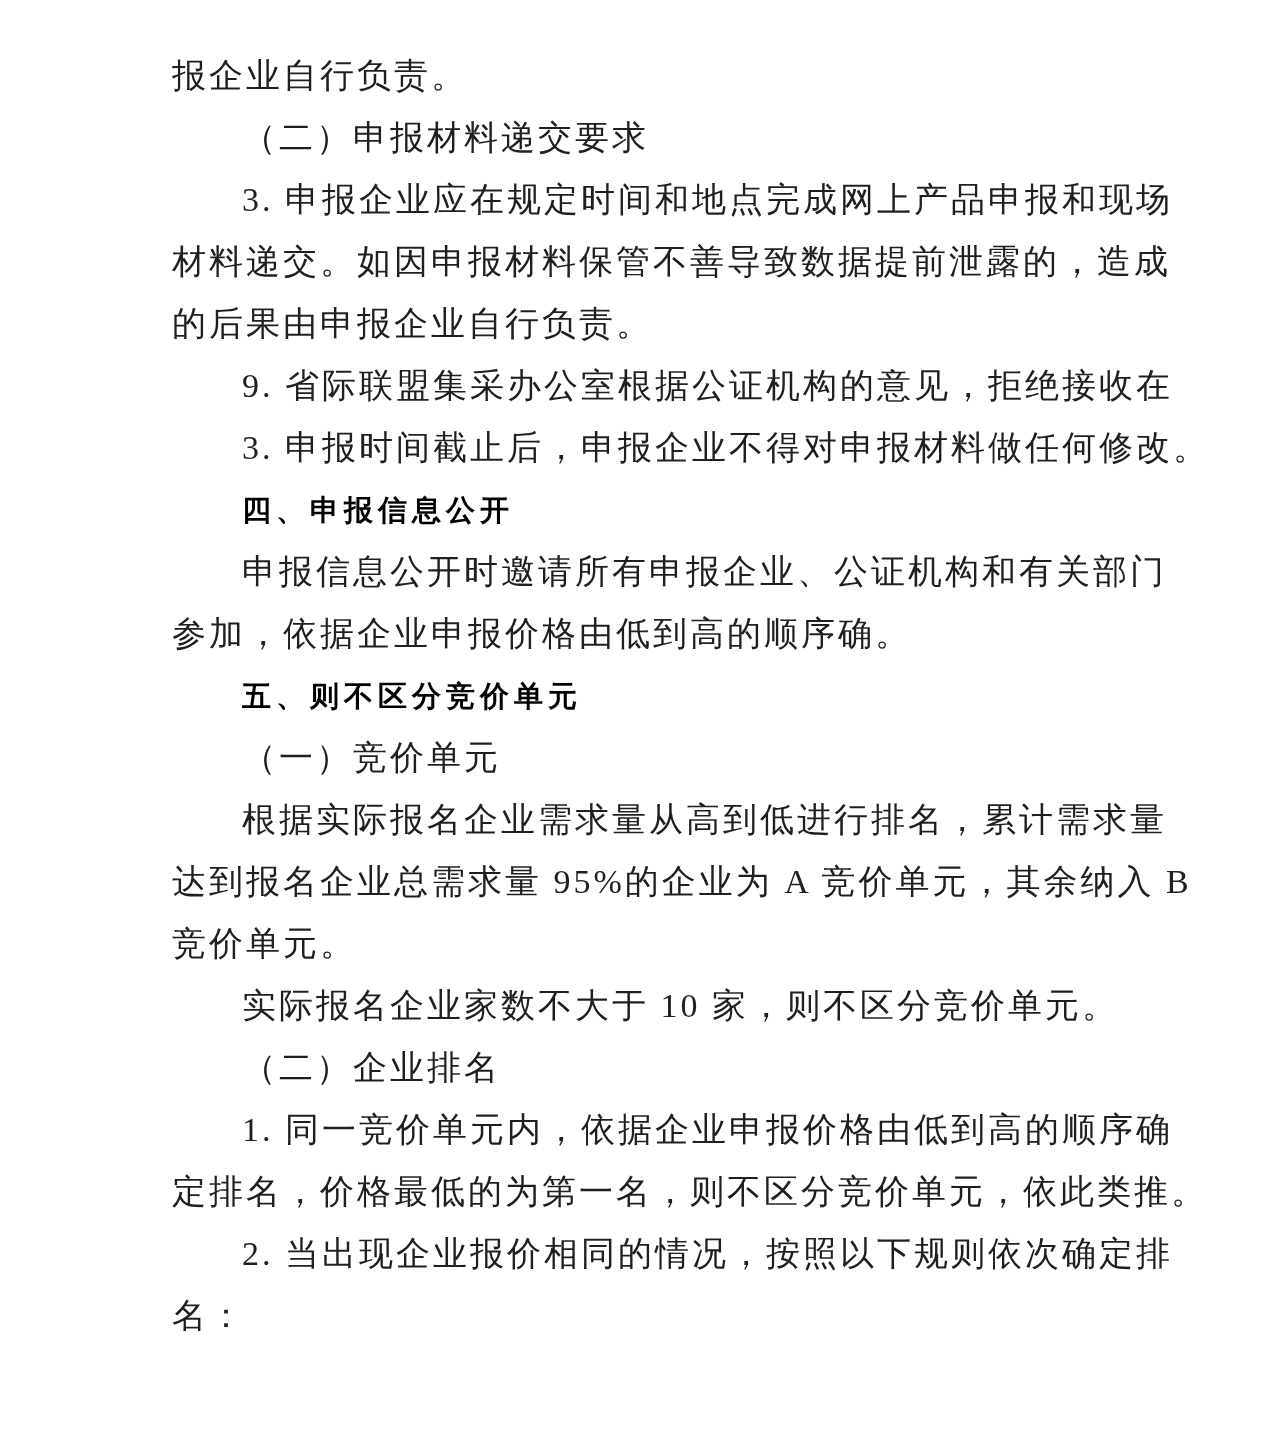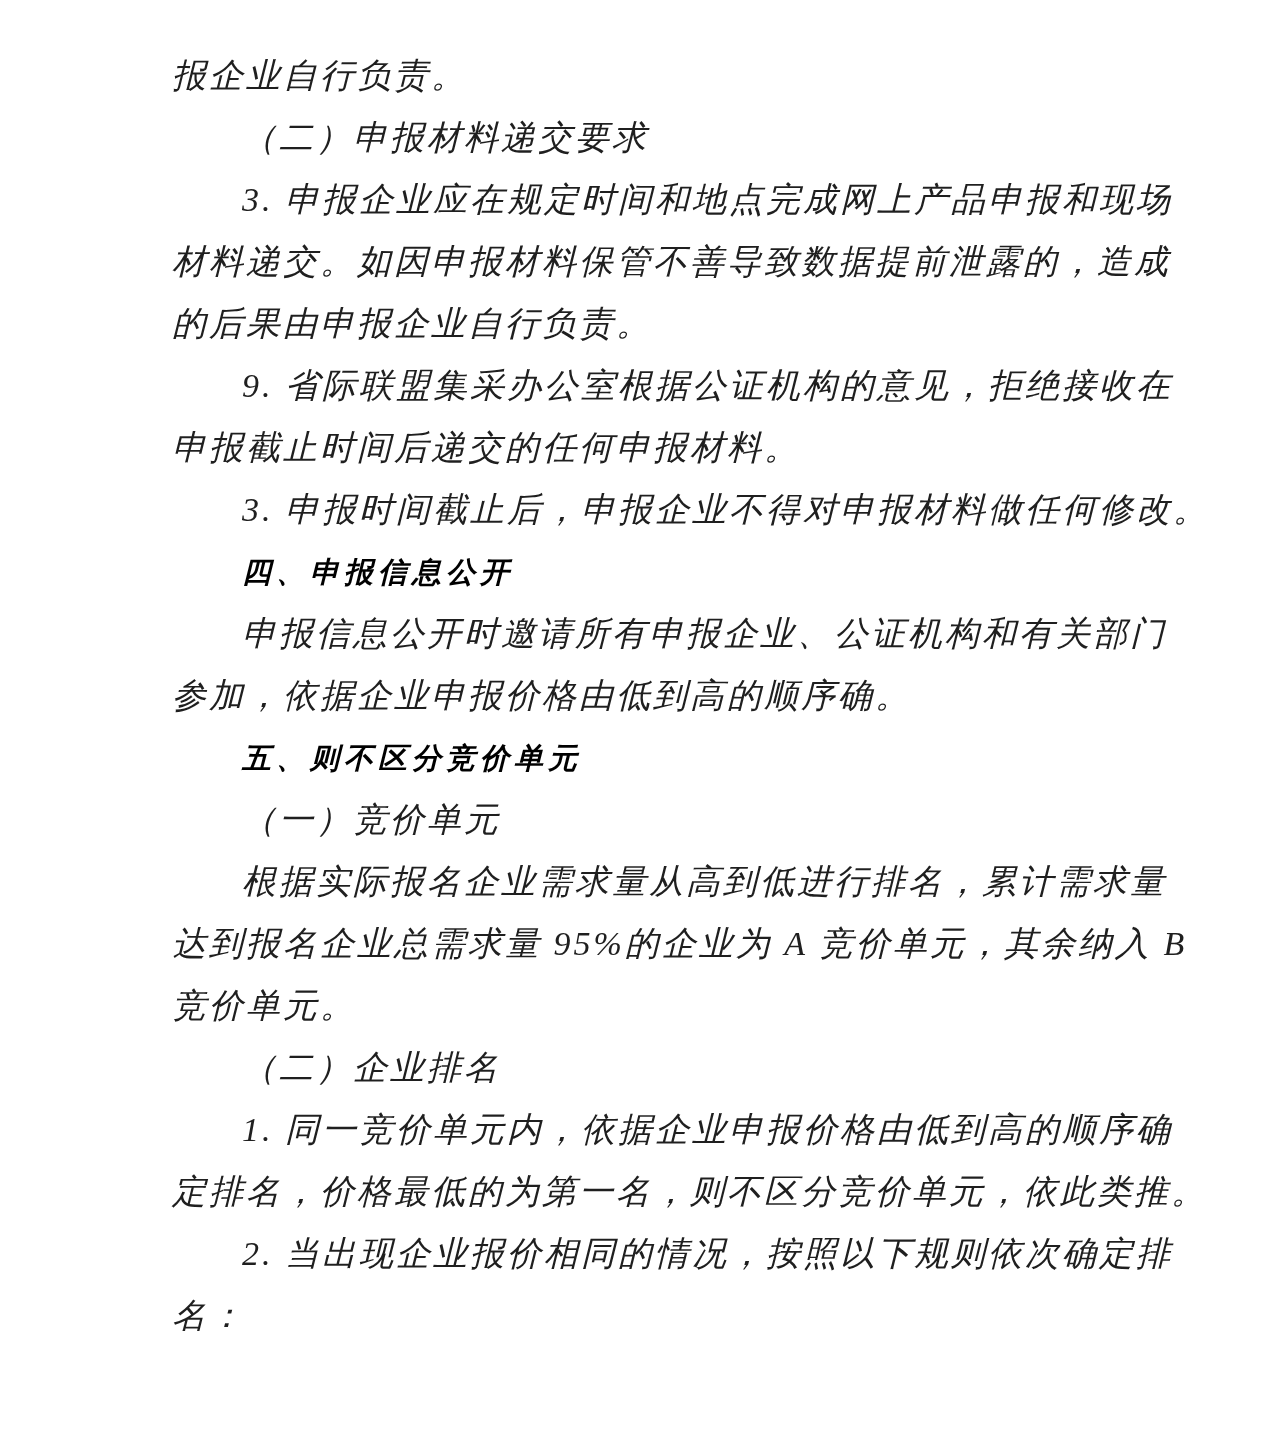--- a/index.html
+++ b/index.html
@@ -10,21 +10,20 @@
     width: 1280px;
     height: 1453px;
     background: var(--page-bg, #ffffff);
     overflow: hidden;
     position: relative;
   }
   .page {
     position: absolute;
     inset: 0;
     background: var(--page-bg, #ffffff);
-    font-style: italic;
   }
   .text-block {
     position: absolute;
     left: 172px;
     top: 45px;
     width: 965px;
   }
   .line {
     margin: 0;
     padding: 0;
@@ -51,29 +50,29 @@
 <body>
 
 <div class="page">
   <div class="text-block">
     <p class="line">报企业自行负责。</p>
     <p class="line indent">（二）申报材料递交要求</p>
     <p class="line indent">3. 申报企业应在规定时间和地点完成网上产品申报和现场</p>
     <p class="line">材料递交。如因申报材料保管不善导致数据提前泄露的，造成</p>
     <p class="line">的后果由申报企业自行负责。</p>
     <p class="line indent">9. 省际联盟集采办公室根据公证机构的意见，拒绝接收在</p>
-    <p class="line">申报截止时间后递交的任何申报材料。</p>
     <p class="line indent">3. 申报时间截止后，申报企业不得对申报材料做任何修改。</p>
     <p class="line indent heading">四、申报信息公开</p>
     <p class="line indent">申报信息公开时邀请所有申报企业、公证机构和有关部门</p>
     <p class="line">参加，依据企业申报价格由低到高的顺序确。</p>
     <p class="line indent heading">五、则不区分竞价单元</p>
     <p class="line indent">（一）竞价单元</p>
     <p class="line indent">根据实际报名企业需求量从高到低进行排名，累计需求量</p>
     <p class="line">达到报名企业总需求量 95%的企业为 A 竞价单元，其余纳入 B</p>
     <p class="line">竞价单元。</p>
+    <p class="line indent">实际报名企业家数不大于 10 家，则不区分竞价单元。</p>
     <p class="line indent">（二）企业排名</p>
     <p class="line indent">1. 同一竞价单元内，依据企业申报价格由低到高的顺序确</p>
     <p class="line">定排名，价格最低的为第一名，则不区分竞价单元，依此类推。</p>
     <p class="line indent">2. 当出现企业报价相同的情况，按照以下规则依次确定排</p>
     <p class="line">名：</p>
   </div>
 </div>
 
 </body></html>

